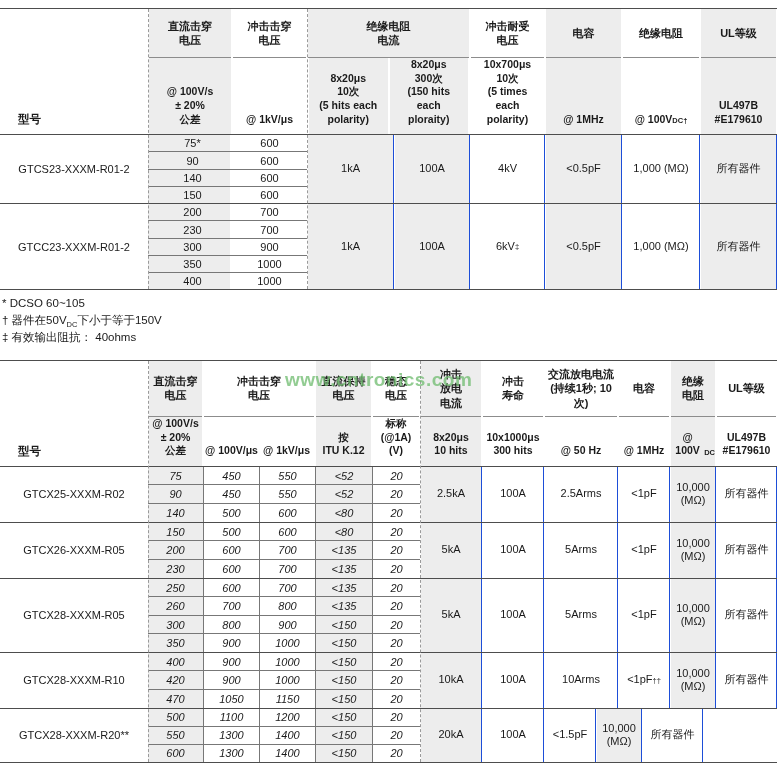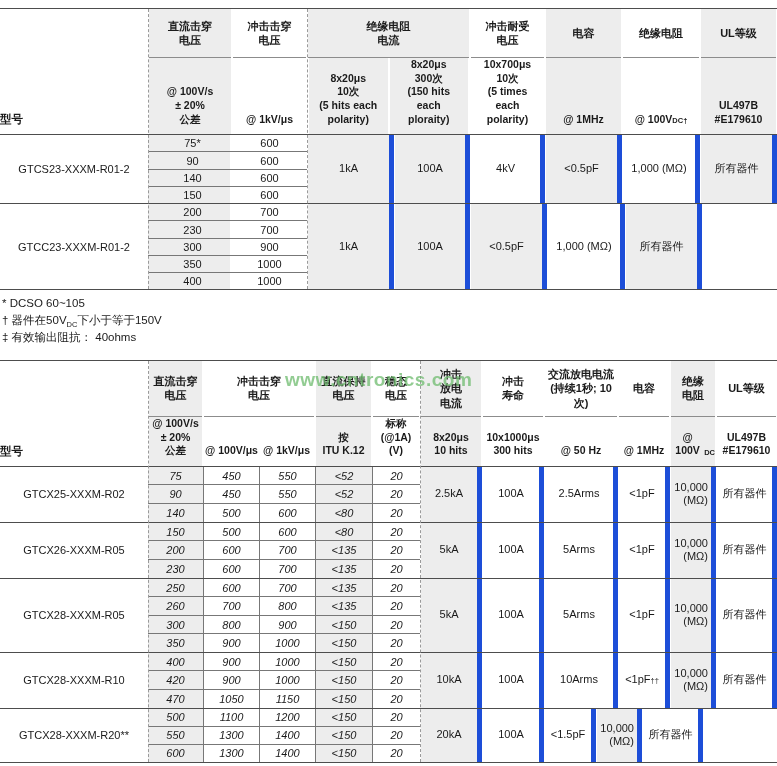--- a/index.html
+++ b/index.html
@@ -7,43 +7,43 @@
         font-family:"Liberation Sans","DejaVu Sans",sans-serif;color:#1a1a1a;}
   .tbl{position:relative;width:777px;border-top:1px solid #4d4d4d;border-bottom:1px solid #4d4d4d;box-sizing:border-box;}
   .thead{display:flex;border-bottom:1px solid #4d4d4d;}
   .hcol{display:flex;flex-direction:column;box-sizing:border-box;border-left:1px solid #fff;border-right:1px solid #fff;}
   .hcol.mh{border:none;}
   .sh{background:#ededed;}
   .t1 .htop{height:48px;}
   .t2 .htop{height:55px;}
   .htop{display:flex;align-items:center;justify-content:center;text-align:center;
         font-weight:bold;font-size:11px;line-height:1.3;white-space:pre-line;border-bottom:1px solid #8c8c8c;}
-  .mh .mlabel{margin-top:auto;padding:0 0 7px 0;font-weight:bold;font-size:11.5px;}
+  .mh .mlabel{margin-top:auto;padding:0 0 7px 18px;font-weight:bold;font-size:11.5px;}
   .hsub{flex:1;display:flex;align-items:flex-end;justify-content:center;text-align:center;
         font-weight:bold;font-size:10.5px;line-height:1.3;white-space:pre-line;padding-bottom:8px;box-sizing:border-box;}
   .hsubrow{flex:1;display:flex;}
   .hsubrow .hsub{border-left:1px solid #fff;border-right:1px solid #fff;}
   .tbody .grow{display:flex;}
   .tbody .grow + .grow{border-top:1px solid #4d4d4d;}
   .mcell{width:148px;display:flex;align-items:center;justify-content:center;font-size:11px;box-sizing:border-box;}
   .ngrid{display:flex;flex-direction:column;box-sizing:border-box;}
   .t1 .ngrid{width:159px;}
   .t2 .ngrid{width:272px;font-style:italic;}
   .nrow{flex:1;display:flex;}
   .nrow + .nrow{border-top:1px solid #777;}
   .ncell{display:flex;align-items:center;justify-content:center;font-size:11px;box-sizing:border-box;}
   .t1 .ncell:nth-child(1){width:84px;background:#ededed;border-right:2px solid #fff;padding-left:7px;}
   .t1 .ncell:nth-child(2){width:75px;}
   .t2 .ncell:nth-child(1){width:55px;background:#ededed;}
   .t2 .ncell:nth-child(2){width:56px;border-left:1px solid #777;}
   .t2 .ncell:nth-child(3){width:56px;border-left:1px solid #777;}
   .t2 .ncell:nth-child(4){width:57px;background:#ededed;border-left:1px solid #777;}
   .t2 .ncell:nth-child(5){width:48px;border-left:1px solid #777;}
-  .vcell{display:flex;align-items:center;justify-content:center;text-align:right;font-size:11px;line-height:1.25;
-         box-sizing:border-box;border-left:1px solid #fff;border-right:5px solid #1d4ed8;padding:0 3px;}
+  .vcell{display:flex;align-items:center;justify-content:center;text-align:center;font-size:11px;line-height:1.25;
+         box-sizing:border-box;border-left:1px solid #fff;border-right:1px solid #1d4ed8;padding:0 3px;}
   .t1 .c1{width:87px;}.t1 .c2{width:76px;}.t1 .c3{width:75px;}.t1 .c4{width:77px;}.t1 .c5{width:78px;}.t1 .c6{width:77px;}
   .t2 .c1{width:62px;}.t2 .c2{width:62px;}.t2 .c3{width:74px;}.t2 .c4{width:52px;}.t2 .c5{width:46px;}.t2 .c6{width:61px;}
   .vd{position:absolute;top:0;bottom:0;width:0;border-left:1px dashed #9a9a9a;z-index:2;}
   sub{font-size:7.5px;}
   sup{font-size:7.5px;}
   .fns{margin:6px 0 0 2px;font-size:11.5px;line-height:1.28;}
   .fns .fn{white-space:pre;}
   .gap1{height:13px;}
   .pad-top{height:8px;}
   .watermark{position:absolute;left:285px;top:369px;font-size:19px;font-weight:bold;
@@ -165,20 +165,24 @@
               <div class="ncell">350</div>
               <div class="ncell">1000</div>
             </div>
             <div class="nrow">
               <div class="ncell">400</div>
               <div class="ncell">1000</div>
             </div>
           </div>
         <div class="vcell c1 sh">1kA</div>
         <div class="vcell c2 sh">100A</div>
+        <div class="vcell c3">
+            <span>6kV</span>
+            <sup>‡</sup>
+          </div>
         <div class="vcell c4 sh">&lt;0.5pF</div>
         <div class="vcell c5">1,000 (MΩ)</div>
         <div class="vcell c6 sh">所有器件</div>
       </div>
     </div>
   </div>
 
   <div class="fns">
     <div class="fn"><span>* DCSO 60~105</span><sub></sub><span></span></div>
     <div class="fn"><span>† 器件在50V</span><sub>DC</sub><span>下小于等于150V</span></div>

